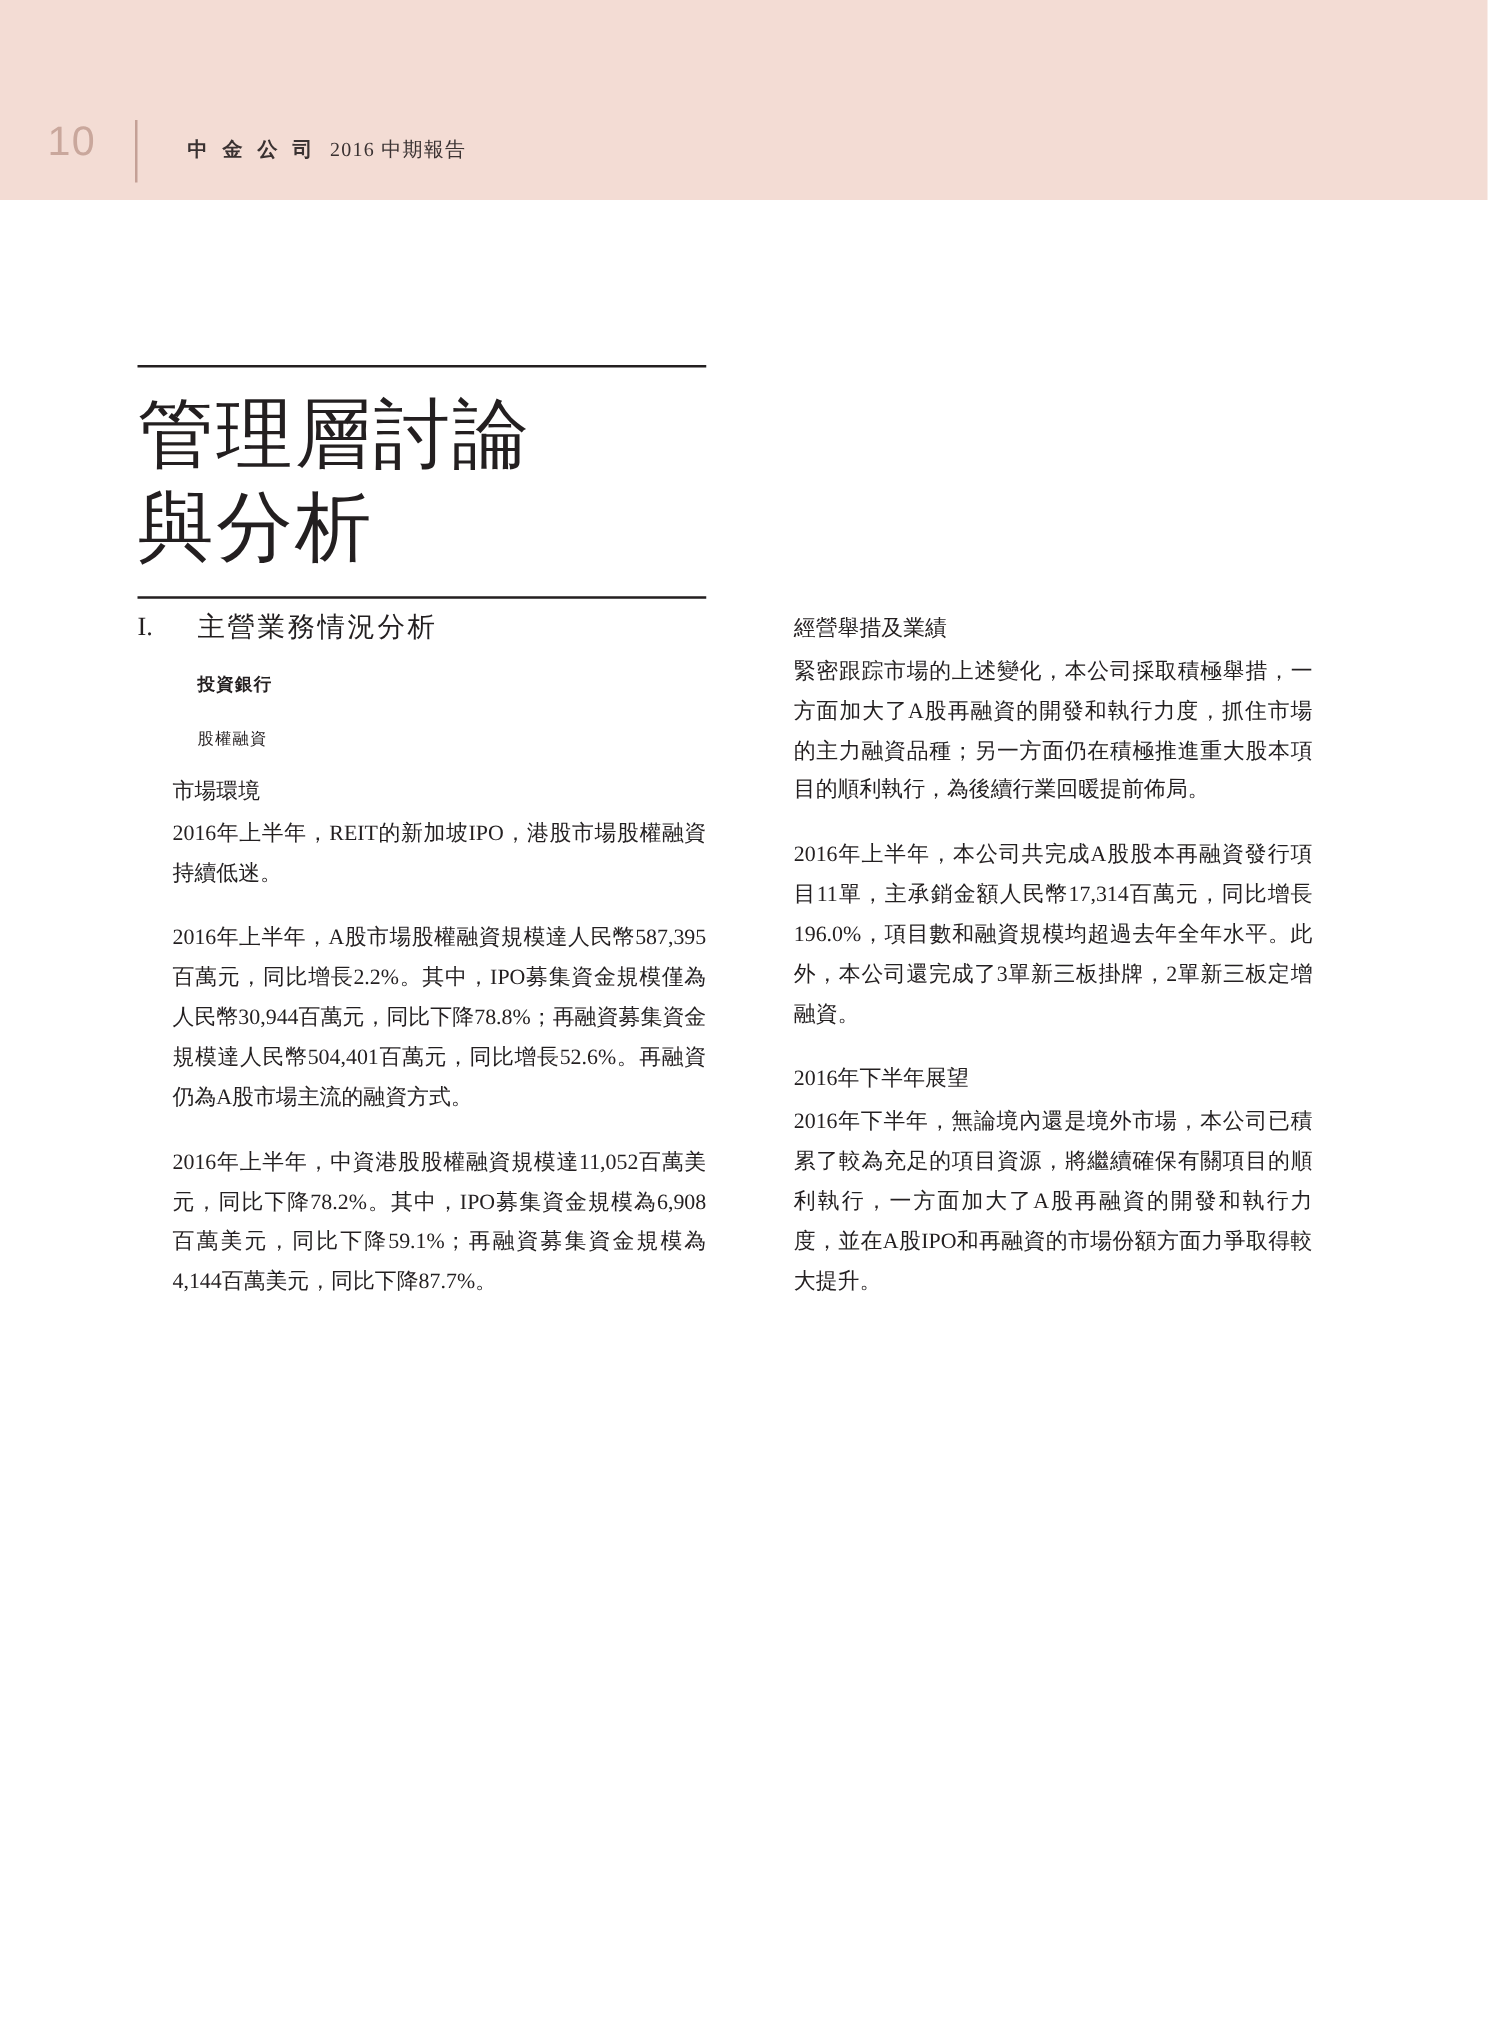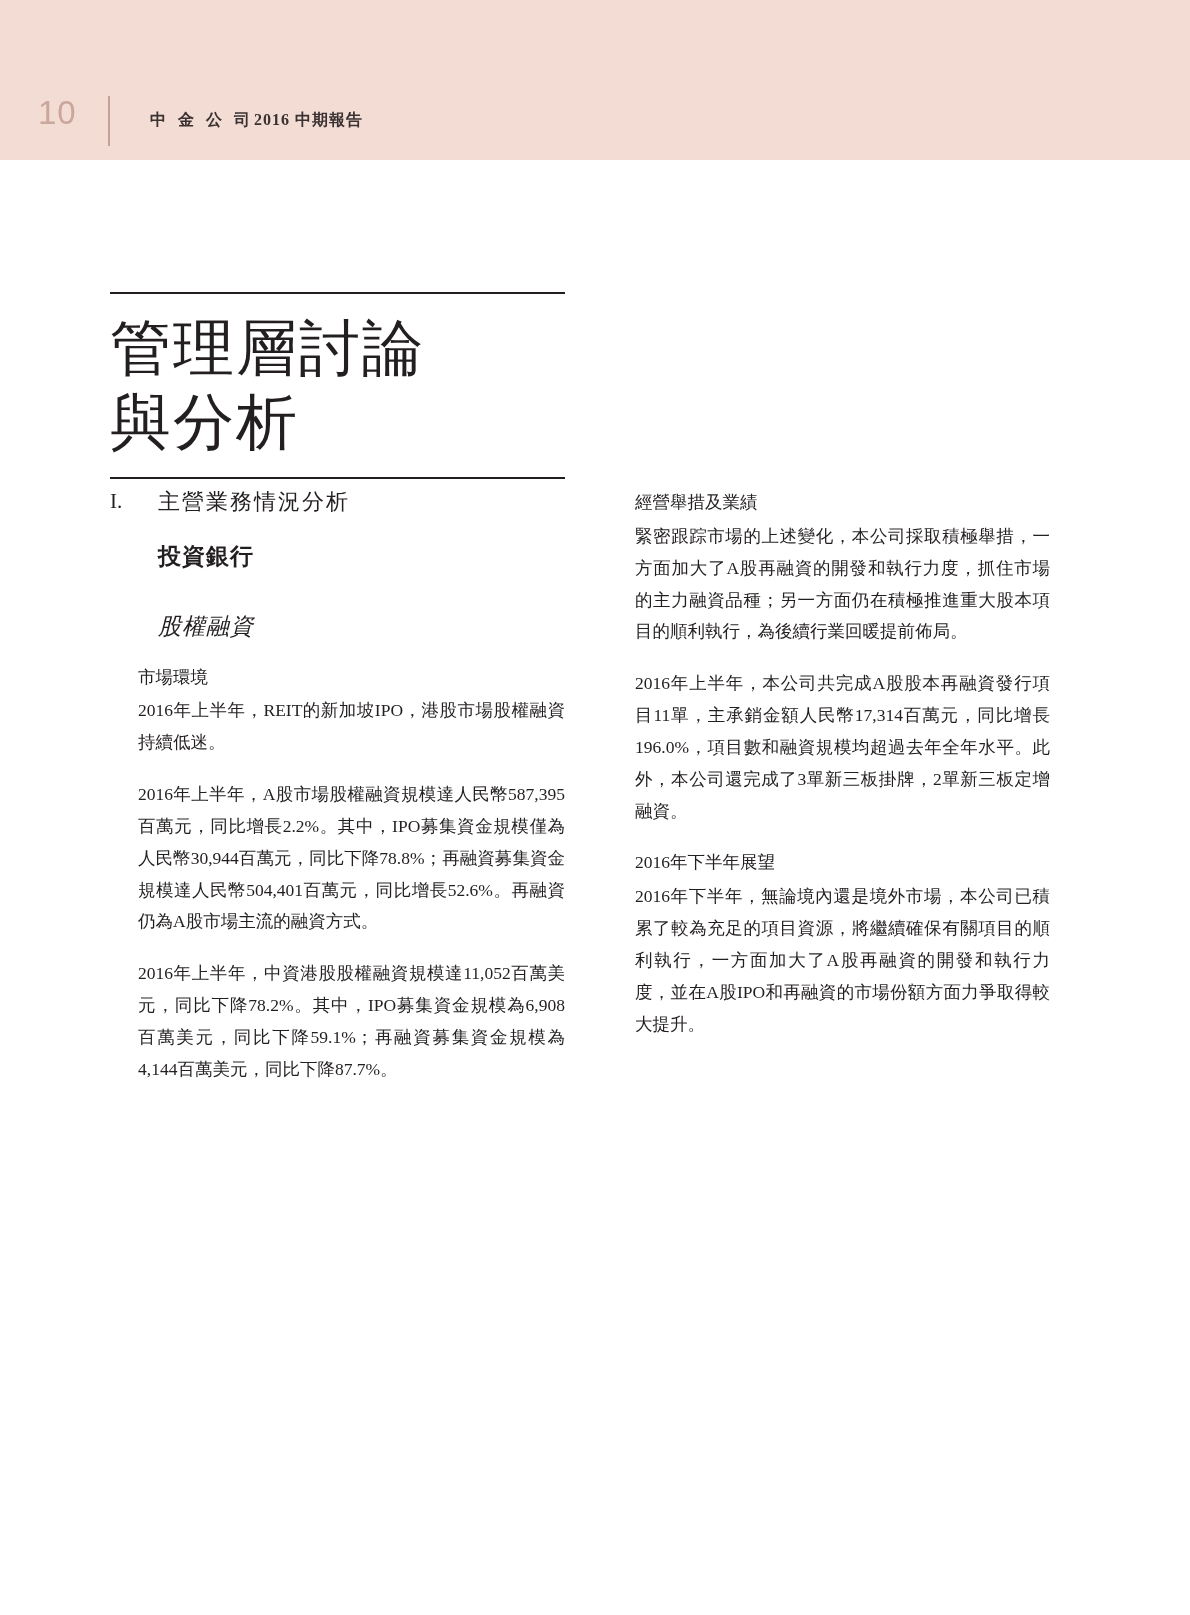--- a/index.html
+++ b/index.html
@@ -52,21 +52,21 @@
     font-size: 16px;
     color: #3a3232;
     white-space: nowrap;
   }
   .header-title .brand {
     font-weight: bold;
     letter-spacing: 4px;
   }
   .header-title .report {
     letter-spacing: 1px;
-    font-weight: bold;
+    margin-left: 10px;
   }
 
   
   .title-block {
     position: absolute;
     left: 110px;
     top: 292px;
     width: 455px;
   }
   .title-rule-top,
@@ -118,28 +118,27 @@
   .section-num {
     width: 48px;
     flex: 0 0 48px;
     font-size: 21px;
   }
   .section-name {
     letter-spacing: 2px;
   }
 
   .sub-heading {
-    font-size: 23px;
+    font-size: 14px;
     font-weight: bold;
     letter-spacing: 1px;
-    margin: 0 0 28px 48px;
+    margin: 0 0 18px 48px;
   }
   .sub-italic {
-    font-size: 23px;
-    font-style: italic;
+    font-size: 13px;
     margin: 0 0 14px 48px;
     letter-spacing: 1px;
   }
   .para-indent {
     margin-left: 28px;
   }
   .para {
     margin: 0 0 20px 0;
   }
   .para.tight {

